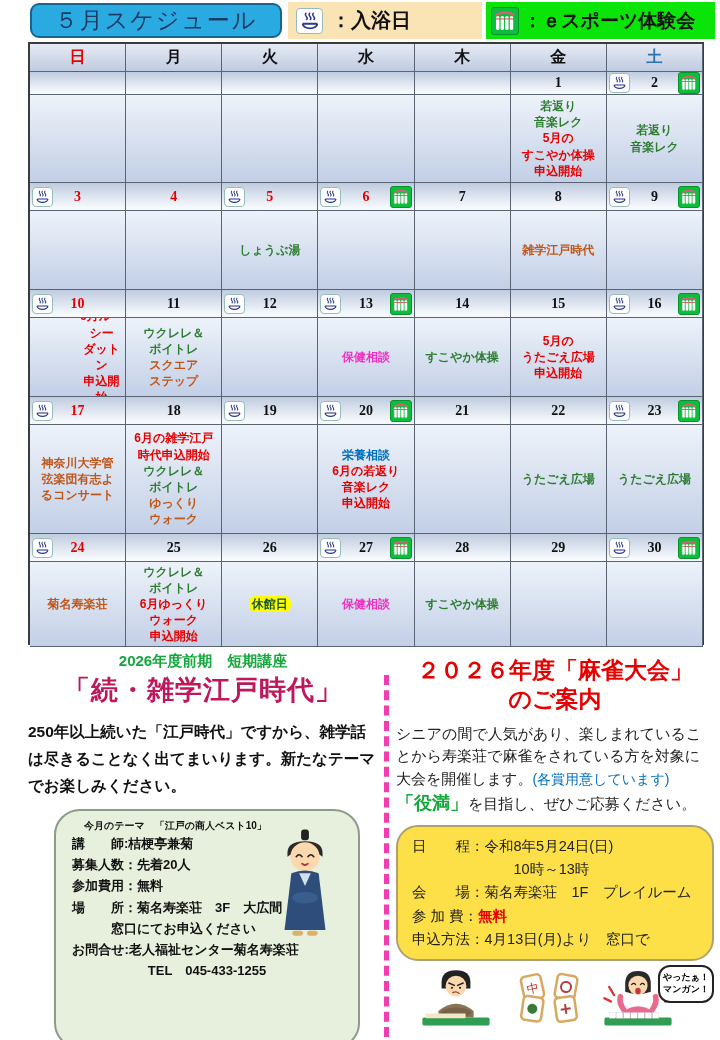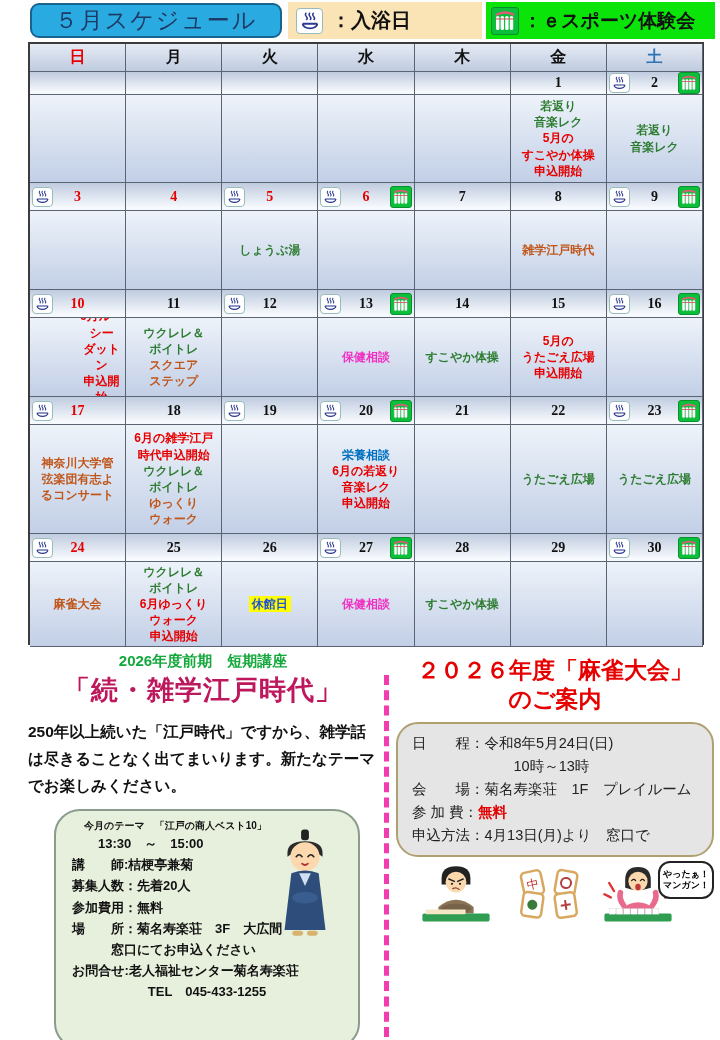--- a/index.html
+++ b/index.html
@@ -63,21 +63,21 @@
   .lecture-line { font-weight:bold; font-size:13px; color:#111; line-height:1.62; }
   .lecture-line.center { text-align:center; padding-right:16px; }
   .edo-man { position:absolute; right:14px; top:16px; width:78px; height:118px; }
 
   .mahjong { position:absolute; left:396px; top:656px; width:318px; }
   .mahjong-title { text-align:center; color:#e60000; font-weight:bold; font-size:23px;
     line-height:1.25; white-space:pre-line; }
   .mahjong-desc { margin-top:9px; font-size:15px; color:#222; line-height:1.5; }
   .mahjong-desc .blue { color:#0070c0; font-size:14px; }
   .mahjong-desc .green { color:#14a83c; font-weight:bold; font-size:18px; }
-  .mahjong-box { margin-top:8px; width:318px; background:#e5e5e5; border:2px solid #b0a070;
+  .mahjong-box { margin-top:8px; width:318px; background:#fde047; border:2px solid #b0a070;
     border-radius:22px; padding:8px 0 8px 14px; }
   .mahjong-line { font-size:14.5px; color:#222; line-height:1.6; white-space:pre-line; }
   .mahjong-line .red-val { color:#e60000; font-weight:bold; }
   .illos { position:relative; height:66px; margin-top:2px; }
   .illo-man { position:absolute; left:14px; top:0; width:92px; height:64px; }
   .illo-tiles { position:absolute; left:118px; top:8px; width:70px; height:52px; }
   .illo-woman { position:absolute; left:196px; top:0; width:92px; height:64px; }
   .bubble { position:absolute; left:262px; top:2px; width:56px; height:38px;
     background:#fff; border:2px solid #222; border-radius:12px;
     display:flex; align-items:center; justify-content:center;
@@ -572,52 +572,51 @@
       <rect x="12.2" y="7" width="3.4" height="14" rx="1.6"></rect>
       <rect x="16.8" y="7" width="3.4" height="14" rx="1.6"></rect>
     </g>
     <g stroke="#d04050" stroke-width="1">
       <path d="M3,10 h18" fill="none"></path>
     </g>
   </svg>
         </span>
       </div>
       <div class="cell event-cell">
-        <div class="event" style="color: rgb(192, 86, 26);">麻雀大会</div>
+        <div class="event" style="color: rgb(192, 86, 26);">菊名寿楽荘</div>
       </div>
       <div class="cell event-cell">
         <div class="event" style="color: rgb(46, 125, 50);">ウクレレ＆
 ボイトレ</div>
         <div class="event" style="color: rgb(230, 0, 0);">6月ゆっくり
 ウォーク
 申込開始</div>
       </div>
       <div class="cell event-cell">
-        <div class="event highlight" style="color: #1d4ed8;">休館日</div>
+        <div class="event highlight" style="color: #14532d; border-radius: 6px;">休館日</div>
       </div>
       <div class="cell event-cell">
         <div class="event" style="color: rgb(240, 47, 194);">保健相談</div>
       </div>
       <div class="cell event-cell">
         <div class="event" style="color: rgb(46, 125, 50);">すこやか体操</div>
       </div>
       <div class="cell event-cell"></div>
       <div class="cell event-cell"></div>
     </div>
 
   <div class="divider"></div>
 
   <div class="lecture">
     <div class="lecture-subtitle">2026年度前期　短期講座</div>
     <div class="lecture-title">「続・雑学江戸時代」</div>
     <div class="lecture-desc">250年以上続いた「江戸時代」ですから、雑学話は尽きることなく出てまいります。新たなテーマでお楽しみください。</div>
     <div class="lecture-box">
       <div class="lecture-theme">今月のテーマ　「江戸の商人ベスト10」</div>
       <div id="lecture-lines">
-          <div class="lecture-line">　　13:30　～　15:00</div>
           <div class="lecture-line">講　　師:桔梗亭兼菊</div>
           <div class="lecture-line">募集人数：先着20人</div>
           <div class="lecture-line">参加費用：無料</div>
           <div class="lecture-line">場　　所：菊名寿楽荘　3F　大広間</div>
           <div class="lecture-line">　　　窓口にてお申込ください</div>
           <div class="lecture-line">お問合せ:老人福祉センター菊名寿楽荘</div>
           <div class="lecture-line center">TEL　045-433-1255</div>
         </div>
       <svg class="edo-man" viewBox="0 0 80 120">
         <rect x="36" y="2" width="8" height="11" rx="3" fill="#222"></rect>
@@ -631,20 +630,24 @@
         <ellipse cx="40" cy="72" rx="13" ry="6" fill="#3a5d90"></ellipse>
         <rect x="27" y="106" width="11" height="5" rx="2.5" fill="#d8b36e"></rect>
         <rect x="42" y="106" width="11" height="5" rx="2.5" fill="#d8b36e"></rect>
       </svg>
     </div>
   </div>
 
   <div class="mahjong">
     <div class="mahjong-title">２０２６年度「麻雀大会」
 のご案内</div>
+    <div class="mahjong-desc">
+      <span>シニアの間で人気があり、楽しまれていることから寿楽荘で麻雀をされている方を対象に大会を開催します。</span><span class="blue">(各賞用意しています)</span><br>
+      <span class="green">「役満」</span><span>を目指し、ぜひご応募ください。</span>
+    </div>
     <div class="mahjong-box" id="mahjong-lines">
         <div class="mahjong-line">日　　程：令和8年5月24日(日)</div>
         <div class="mahjong-line">　　　　　　　10時～13時</div>
         <div class="mahjong-line">会　　場：菊名寿楽荘　1F　プレイルーム</div>
         <div class="mahjong-line"><span>参 加 費：</span><span class="red-val" style="color: rgb(230, 0, 0);">無料</span></div>
         <div class="mahjong-line">申込方法：4月13日(月)より　窓口で</div>
       </div>
     <div class="illos">
       <svg class="illo-man" viewBox="0 0 100 80">
         <path d="M32,24 q0,-15 18,-15 q18,0 18,15 l0,8 -36,0 z" fill="#222"></path>

